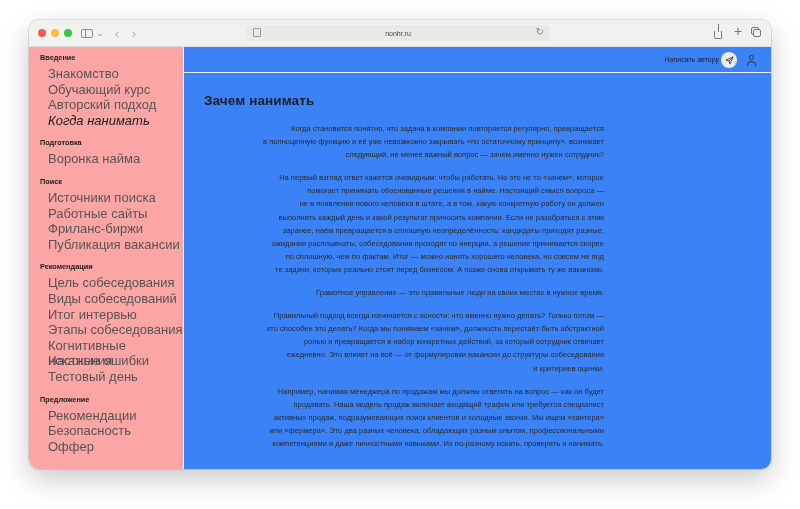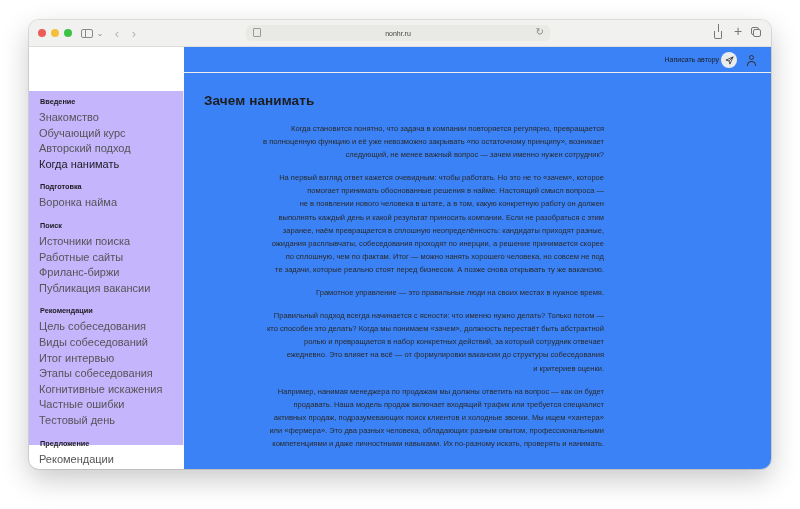--- a/index.html
+++ b/index.html
@@ -42,26 +42,26 @@
   .share { left: 682px; width: 14px; }
   .share .sq { width: 8px; height: 8px; border: 1.1px solid #777; border-top: none; border-radius: 0 0 2px 2px; position: relative; margin-top: 4px; }
   .share .sq::before { content: ""; position: absolute; left: 2.5px; top: -7px; width: 1.1px; height: 8px; background: #777; }
   .newtab { left: 702px; width: 14px; font-size: 14px; color: #777; top: 3px; }
   .tabs { left: 720px; width: 14px; }
   .tabs .t1 { width: 8px; height: 8px; border: 1.1px solid #777; border-radius: 2px; position: absolute; left: 2px; top: 2px; }
   .tabs .t2 { width: 8px; height: 8px; border: 1.1px solid #777; border-radius: 2px; position: absolute; left: 4px; top: 4px; background: #f1f1ef; }
 
   
   .sidebar {
-    position: absolute; left: 0; top: 27px; width: 155px; height: 354px;
-    background: #c4b5fd; border-right: 1px solid #ececec; padding-top: 3px; margin-top: 44px;
+    position: absolute; left: 0; top: 27px; width: 155px; height: 422px;
+    background: #fca5a5; border-right: 1px solid #ececec; padding-top: 3px;
   }
   .sb-section { font-size: 7.3px; font-weight: bold; color: #1d1d1f; padding-left: 11px; height: 16px; line-height: 16px; }
-  .sb-item { font-size: 11px; color: #555; padding-left: 10px; height: 15.6px; line-height: 15.6px; cursor: pointer; }
-  .sb-item.active { color: #1d1d1f; }
+  .sb-item { font-size: 13px; color: #555; padding-left: 19px; height: 15.6px; line-height: 15.6px; cursor: pointer; }
+  .sb-item.active { color: #1d1d1f; font-style: italic; }
   .sb-gap { height: 7px; }
 
   
   .main { position: absolute; left: 155px; top: 27px; right: 0; bottom: 0; background: #3b82f6; }
   .main-header { height: 26px; border-bottom: 1px solid #efefef; position: relative; }
   .write-author { position: absolute; right: 52px; top: 9px; font-size: 7px; color: #1d1d1f; }
   .send-btn { position: absolute; right: 34px; top: 5px; width: 16px; height: 16px; border-radius: 50%; background: #ececec; display: flex; align-items: center; justify-content: center; }
   .user-btn { position: absolute; right: 12px; top: 5px; width: 16px; height: 16px; display: flex; align-items: center; justify-content: center; }
   .user-btn .head { width: 5px; height: 5px; border: 1.1px solid #333; border-radius: 50%; position: absolute; top: 3px; left: 5.5px; }
   .user-btn .shoulders { width: 9px; height: 5px; border: 1.1px solid #333; border-bottom: none; border-radius: 5px 5px 0 0; position: absolute; top: 9px; left: 3.5px; }

